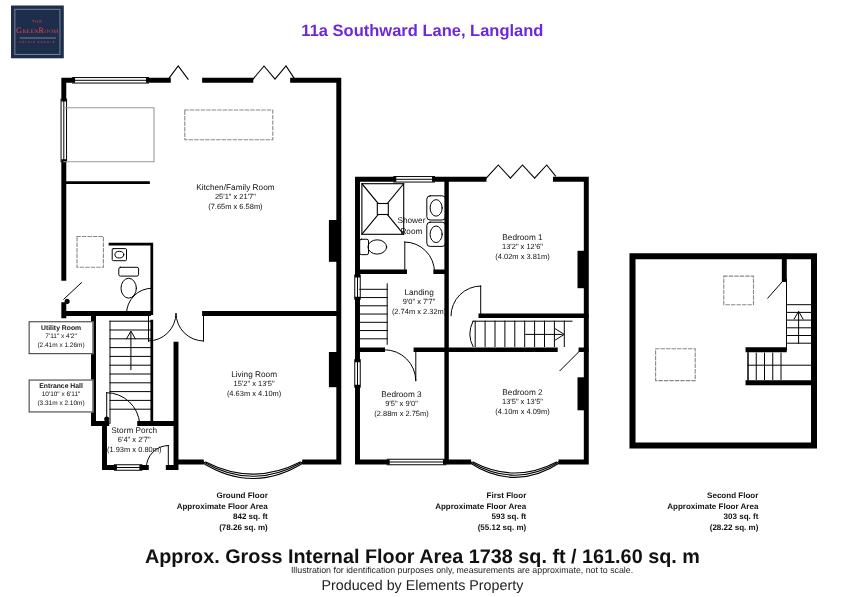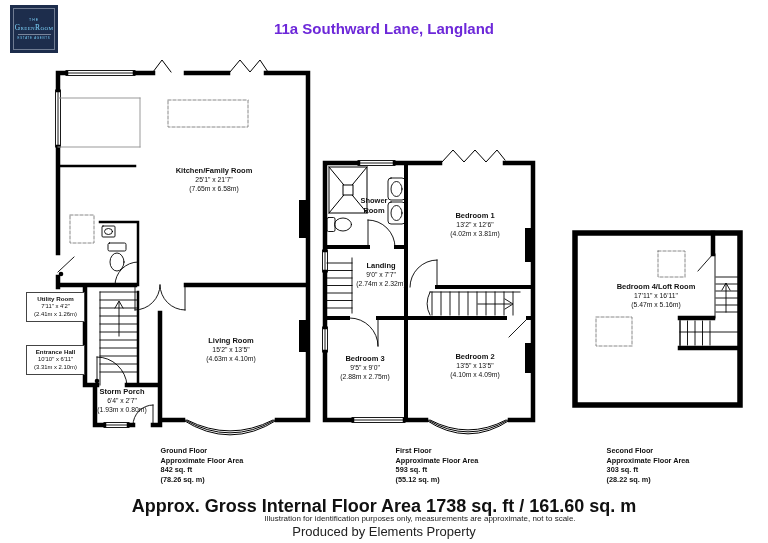--- a/index.html
+++ b/index.html
@@ -5,39 +5,39 @@
   html,body{margin:0;padding:0;background:#fff;}
   .page{position:relative;width:768px;height:543px;background:#ffffff;overflow:hidden;
         font-family:"Liberation Sans",sans-serif;color:#111;}
   svg{position:absolute;left:0;top:0;}
 
   .title{position:absolute;top:20px;left:0;width:100%;text-align:center;
          font-size:15px;font-weight:bold;color:#6d28d9;}
 
   .logo{position:absolute;left:10px;top:5px;width:48px;height:48px;background:#1d2d4c;
         display:flex;flex-direction:column;align-items:center;justify-content:center;
-        color:#7dd3fc;text-align:center;}
+        color:#ef4444;text-align:center;}
   .logo::after{content:"";position:absolute;left:3px;top:3px;right:3px;bottom:3px;
         border:1px solid rgba(215,222,232,.45);pointer-events:none;}
   .logo-the{font-size:3.5px;letter-spacing:1px;text-transform:uppercase;}
   .logo-name{font-family:"Liberation Serif",serif;font-variant:small-caps;
         font-size:7.5px;letter-spacing:.4px;margin-top:1px;}
   .logo-tag{font-size:2.8px;letter-spacing:.8px;margin-top:1.5px;border-top:.5px solid rgba(215,222,232,.5);padding-top:1px;}
 
   .room-label{position:absolute;transform:translateX(-50%);text-align:center;line-height:1.3;white-space:nowrap;}
-  .room-label .rname{font-size:7.5px;font-weight:bold;}
+  .room-label .rname{font-size:7.5px;font-weight:normal;}
   .room-label .rdim{font-size:6.8px;}
   .room-label.wrap{white-space:normal;width:46px;}
 
   .boxed{position:absolute;left:26px;width:55px;border:1px solid #444;background:#fff;
          text-align:center;line-height:1.35;padding:2px 1px;}
   .boxed .rname{font-size:6.2px;font-weight:bold;}
   .boxed .rdim{font-size:5.9px;}
 
-  .floor-label{position:absolute;transform:translateX(-50%);text-align:left;
+  .floor-label{position:absolute;transform:translateX(-50%);text-align:right;
          font-size:7.3px;font-weight:bold;line-height:1.32;white-space:nowrap;}
 
   .f-total{position:absolute;top:496px;left:0;width:100%;text-align:center;
          font-size:18px;font-weight:bold;}
   .f-disc{position:absolute;top:514px;left:0;width:100%;text-align:center;font-size:8px;color:#222;margin-left:36px;}
   .f-prod{position:absolute;top:524px;left:0;width:100%;text-align:center;font-size:13px;color:#222;}
 </style>
 </head>
 <body>
 
@@ -233,25 +233,20 @@
   <div class="room-label" style="left:365px;top:354px">
     <div class="rname">Bedroom 3</div>
     <div class="rdim">9'5" x 9'0"</div>
     <div class="rdim">(2.88m x 2.75m)</div>
   </div>
   <div class="room-label" style="left:475px;top:352px">
     <div class="rname">Bedroom 2</div>
     <div class="rdim">13'5" x 13'5"</div>
     <div class="rdim">(4.10m x 4.09m)</div>
   </div>
-  <div class="room-label" style="left:656px;top:282px">
-    <div class="rname">Bedroom 4/Loft Room</div>
-    <div class="rdim">17'11" x 16'11"</div>
-    <div class="rdim">(5.47m x 5.16m)</div>
-  </div>
 
   <div class="floor-label" style="left:202px;top:446px">
     <div>Ground Floor</div>
     <div>Approximate Floor Area</div>
     <div>842 sq. ft</div>
     <div>(78.26 sq. m)</div>
   </div>
   <div class="floor-label" style="left:437px;top:446px">
     <div>First Floor</div>
     <div>Approximate Floor Area</div>

